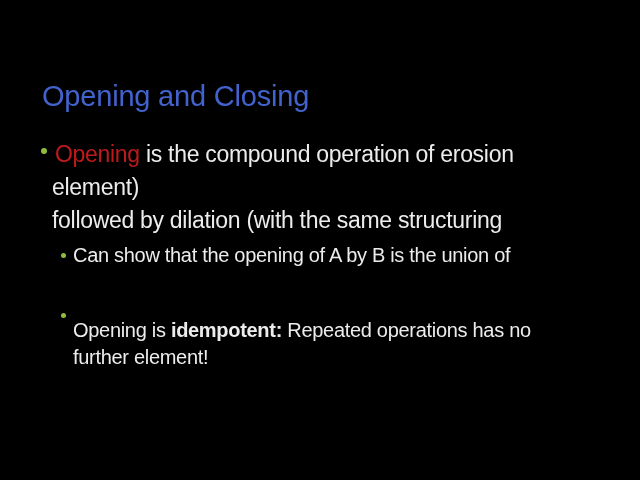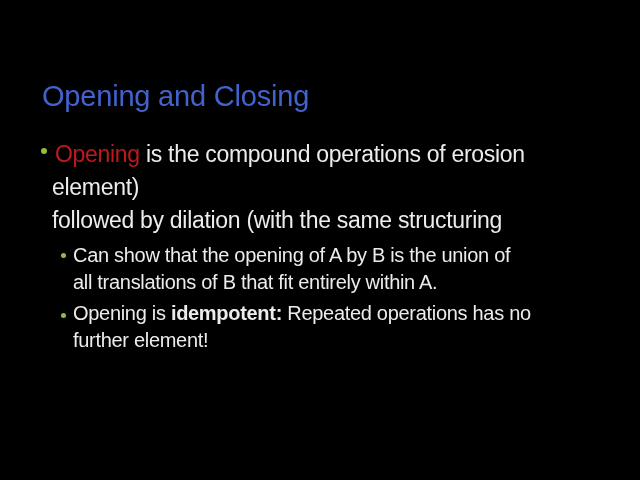--- a/index.html
+++ b/index.html
@@ -39,21 +39,21 @@
   .level1 {
     left: 52px; top: 138px;
     font-size: 23px;
     line-height: 33px;
   }
   .level2 {
     font-size: 20px;
     line-height: 27px;
   }
   .sub-union { left: 73px; top: 242px; }
-  .sub-idempotent { left: 73px; top: 300px; }
+  .sub-idempotent { left: 73px; top: 317px; }
   .line { white-space: nowrap; }
   .first-line { padding-left: 3px; }
   .term-red { color: var(--accent-red); text-align: right; }
   .bold { font-weight: 700; }
   .dot {
     position: absolute;
     border-radius: 50%;
     background: var(--bullet-green);
   }
   .dot-main { left: 41px; top: 148px; width: 6px; height: 6px; }
@@ -63,30 +63,29 @@
 </head>
 <body>
 
 <div class="slide">
 
   <h1 class="title">Opening and Closing</h1>
 
   <span class="dot dot-main"></span>
   <div class="bullet-text level1">
     <div class="line first-line">
-      <span class="term-red">Opening</span><span> is the compound operations of erosion</span>
+      <span class="term-red">Opening</span><span> is the compound operation of erosion</span>
     </div>
     <div class="line">element)</div>
     <div class="line">followed by dilation (with the same structuring</div>
   </div>
 
   <span class="dot dot-sub1"></span>
   <div class="bullet-text level2 sub-union">
     <div class="line">Can show that the opening of A by B is the union of</div>
-    <div class="line">all translations of B that fit entirely within A.</div>
   </div>
 
   <span class="dot dot-sub2"></span>
   <div class="bullet-text level2 sub-idempotent">
     <div class="line">
       <span>Opening is </span><span class="bold">idempotent:</span><span> Repeated operations has no</span>
     </div>
     <div class="line">further element!</div>
   </div>
 

